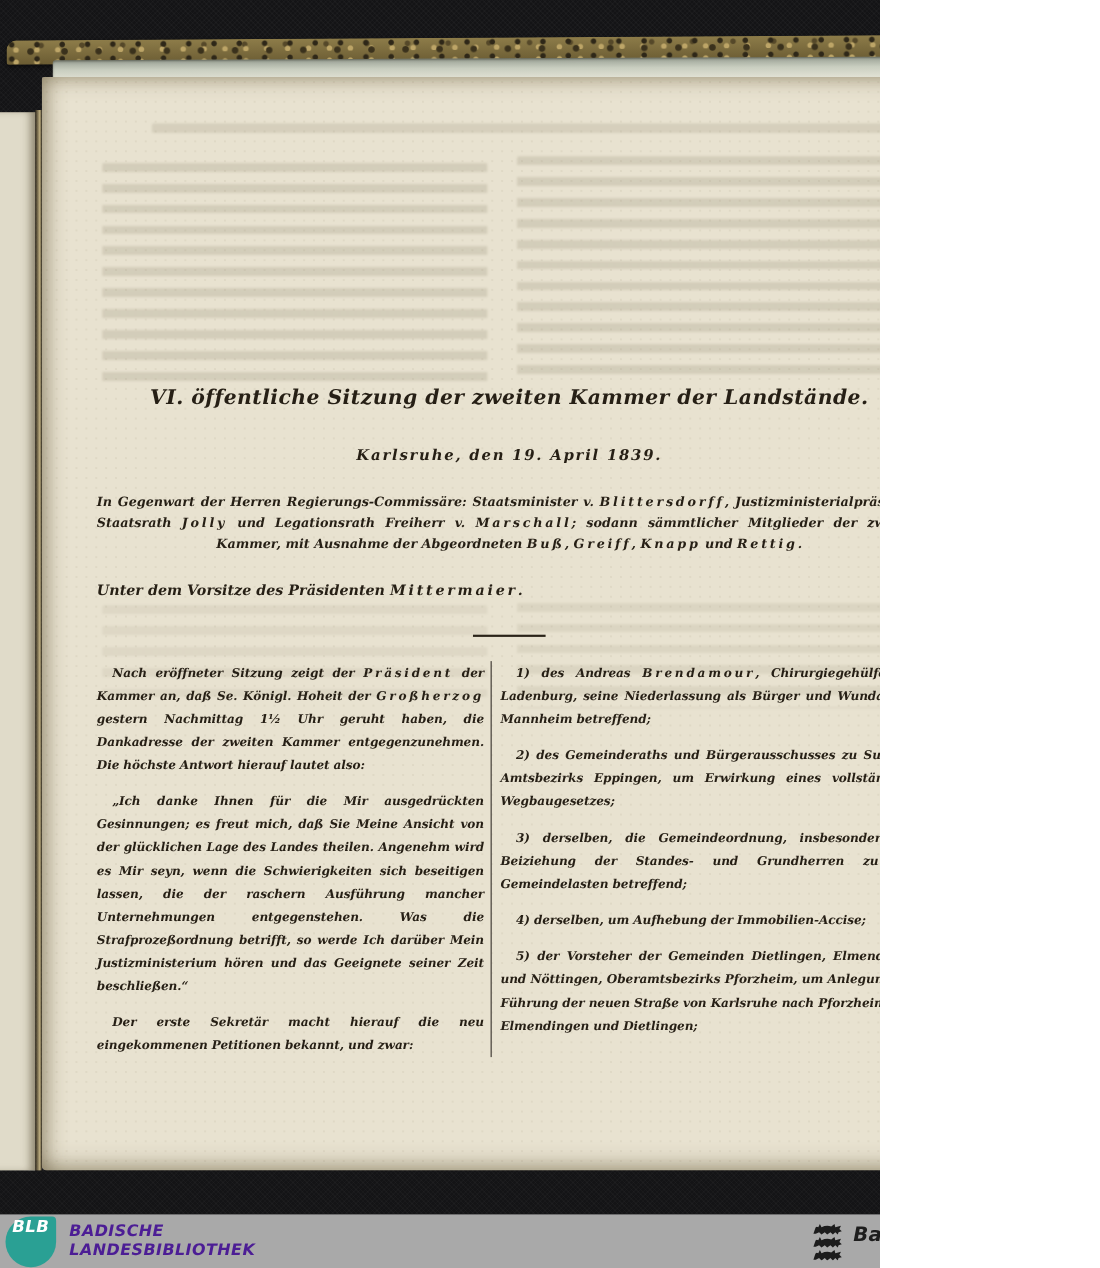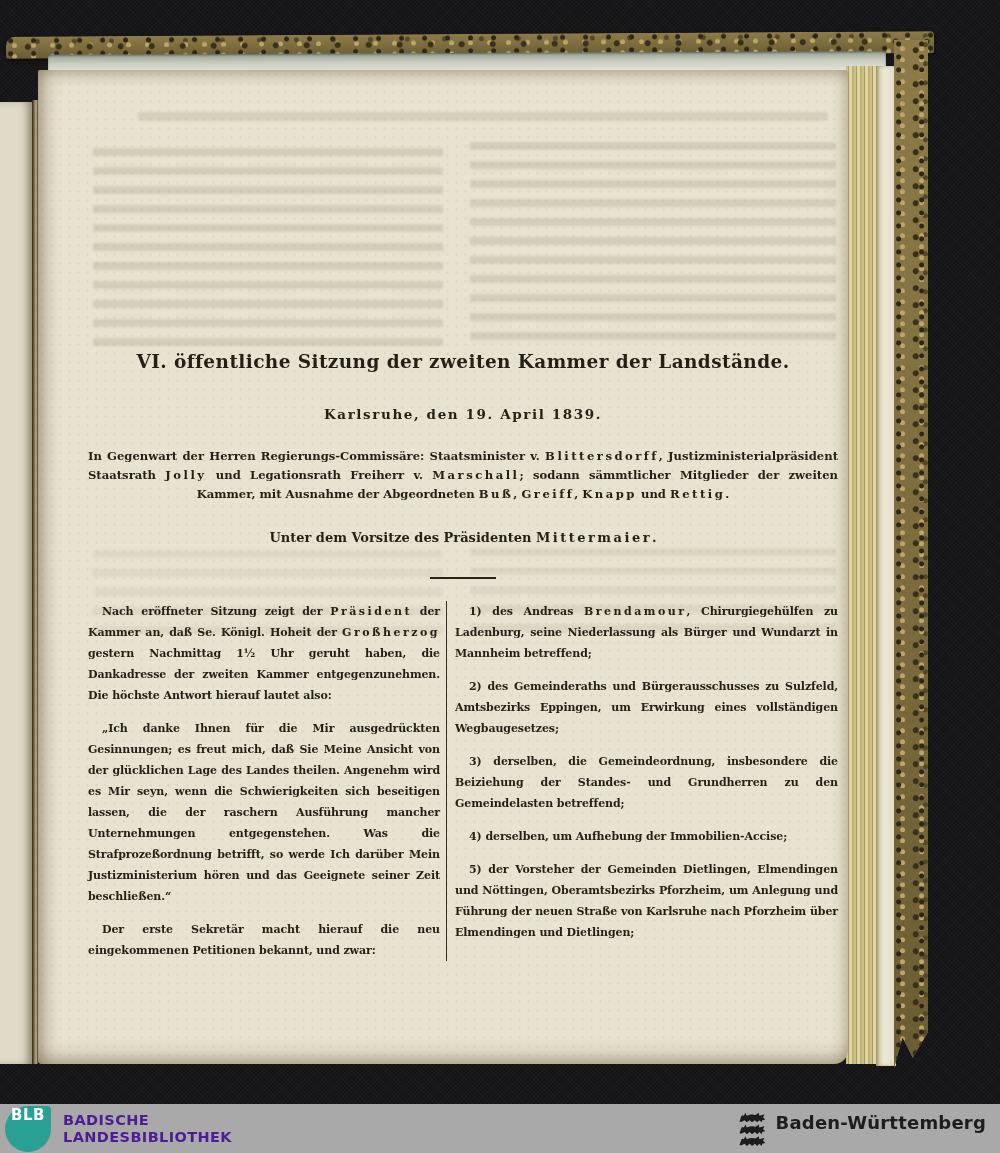--- a/index.html
+++ b/index.html
@@ -1,22 +1,23 @@
 <!DOCTYPE html>
 <html><head>
 <meta charset="utf-8">
 <style>
   html,body{margin:0;padding:0;}
   .stage{
-    position:relative;width:1000px;height:1153px;overflow:hidden;
+    position:relative;width:800px;height:1153px;overflow:hidden;
     background-color:var(--background,#141416);
     background-image:
       repeating-linear-gradient(45deg, rgba(255,255,255,.025) 0 1px, transparent 1px 3px),
       repeating-linear-gradient(-45deg, rgba(255,255,255,.02) 0 1px, transparent 1px 3px);
     font-family:"DejaVu Serif", serif;
+    font-style:italic;
   }
   .stage *{box-sizing:border-box;}
 
   
   .marble{
     background-color:#77683c;
     background-image:
       radial-gradient(circle at 20% 30%, #2e2718 0 2px, transparent 3px),
       radial-gradient(circle at 70% 60%, #3a311c 0 2.5px, transparent 3.5px),
       radial-gradient(circle at 45% 80%, #bda567 0 2px, transparent 3px),
@@ -61,21 +62,21 @@
   .ghost{position:absolute;filter:blur(1.2px);opacity:.5;border-radius:2px;
     background:repeating-linear-gradient(180deg, rgba(121,113,88,.36) 0 8px, transparent 8px 19px);}
   .ghost.line{background:rgba(121,113,88,.4);}
   .ghost.faint{opacity:.3;}
 
   
   .content{position:absolute;left:50px;top:0;width:750px;font-weight:bold;}
   .content h1{margin:281px 0 0;font-size:18.5px;letter-spacing:.4px;text-align:center;font-weight:bold;}
   .dateline{margin-top:34px;font-size:13.5px;letter-spacing:1.6px;text-align:center;}
   .presence{margin:25px 0 0;font-size:11.6px;line-height:19px;text-align:justify;text-align-last:center;}
-  .chair{margin:26px 0 0;font-size:13px;text-align:center;}
+  .chair{margin:26px 0 0;font-size:13px;}
   .rule{margin:32px auto 0;width:66px;border-top:2px solid #2a2318;}
   .columns{margin-top:22px;display:flex;align-items:stretch;min-height:345px;
     font-size:11px;line-height:21px;letter-spacing:-.1px;text-align:justify;}
   .col{}
   .col.left{width:352px;}
   .col.right{width:383px;margin-left:8px;}
   .divider{margin-left:6px;border-left:1.5px solid #35302a;}
   .col p{margin:0 0 12px;text-indent:14px;}
   .col p:last-child{margin-bottom:0;}
   .sperr{letter-spacing:2.5px;}

